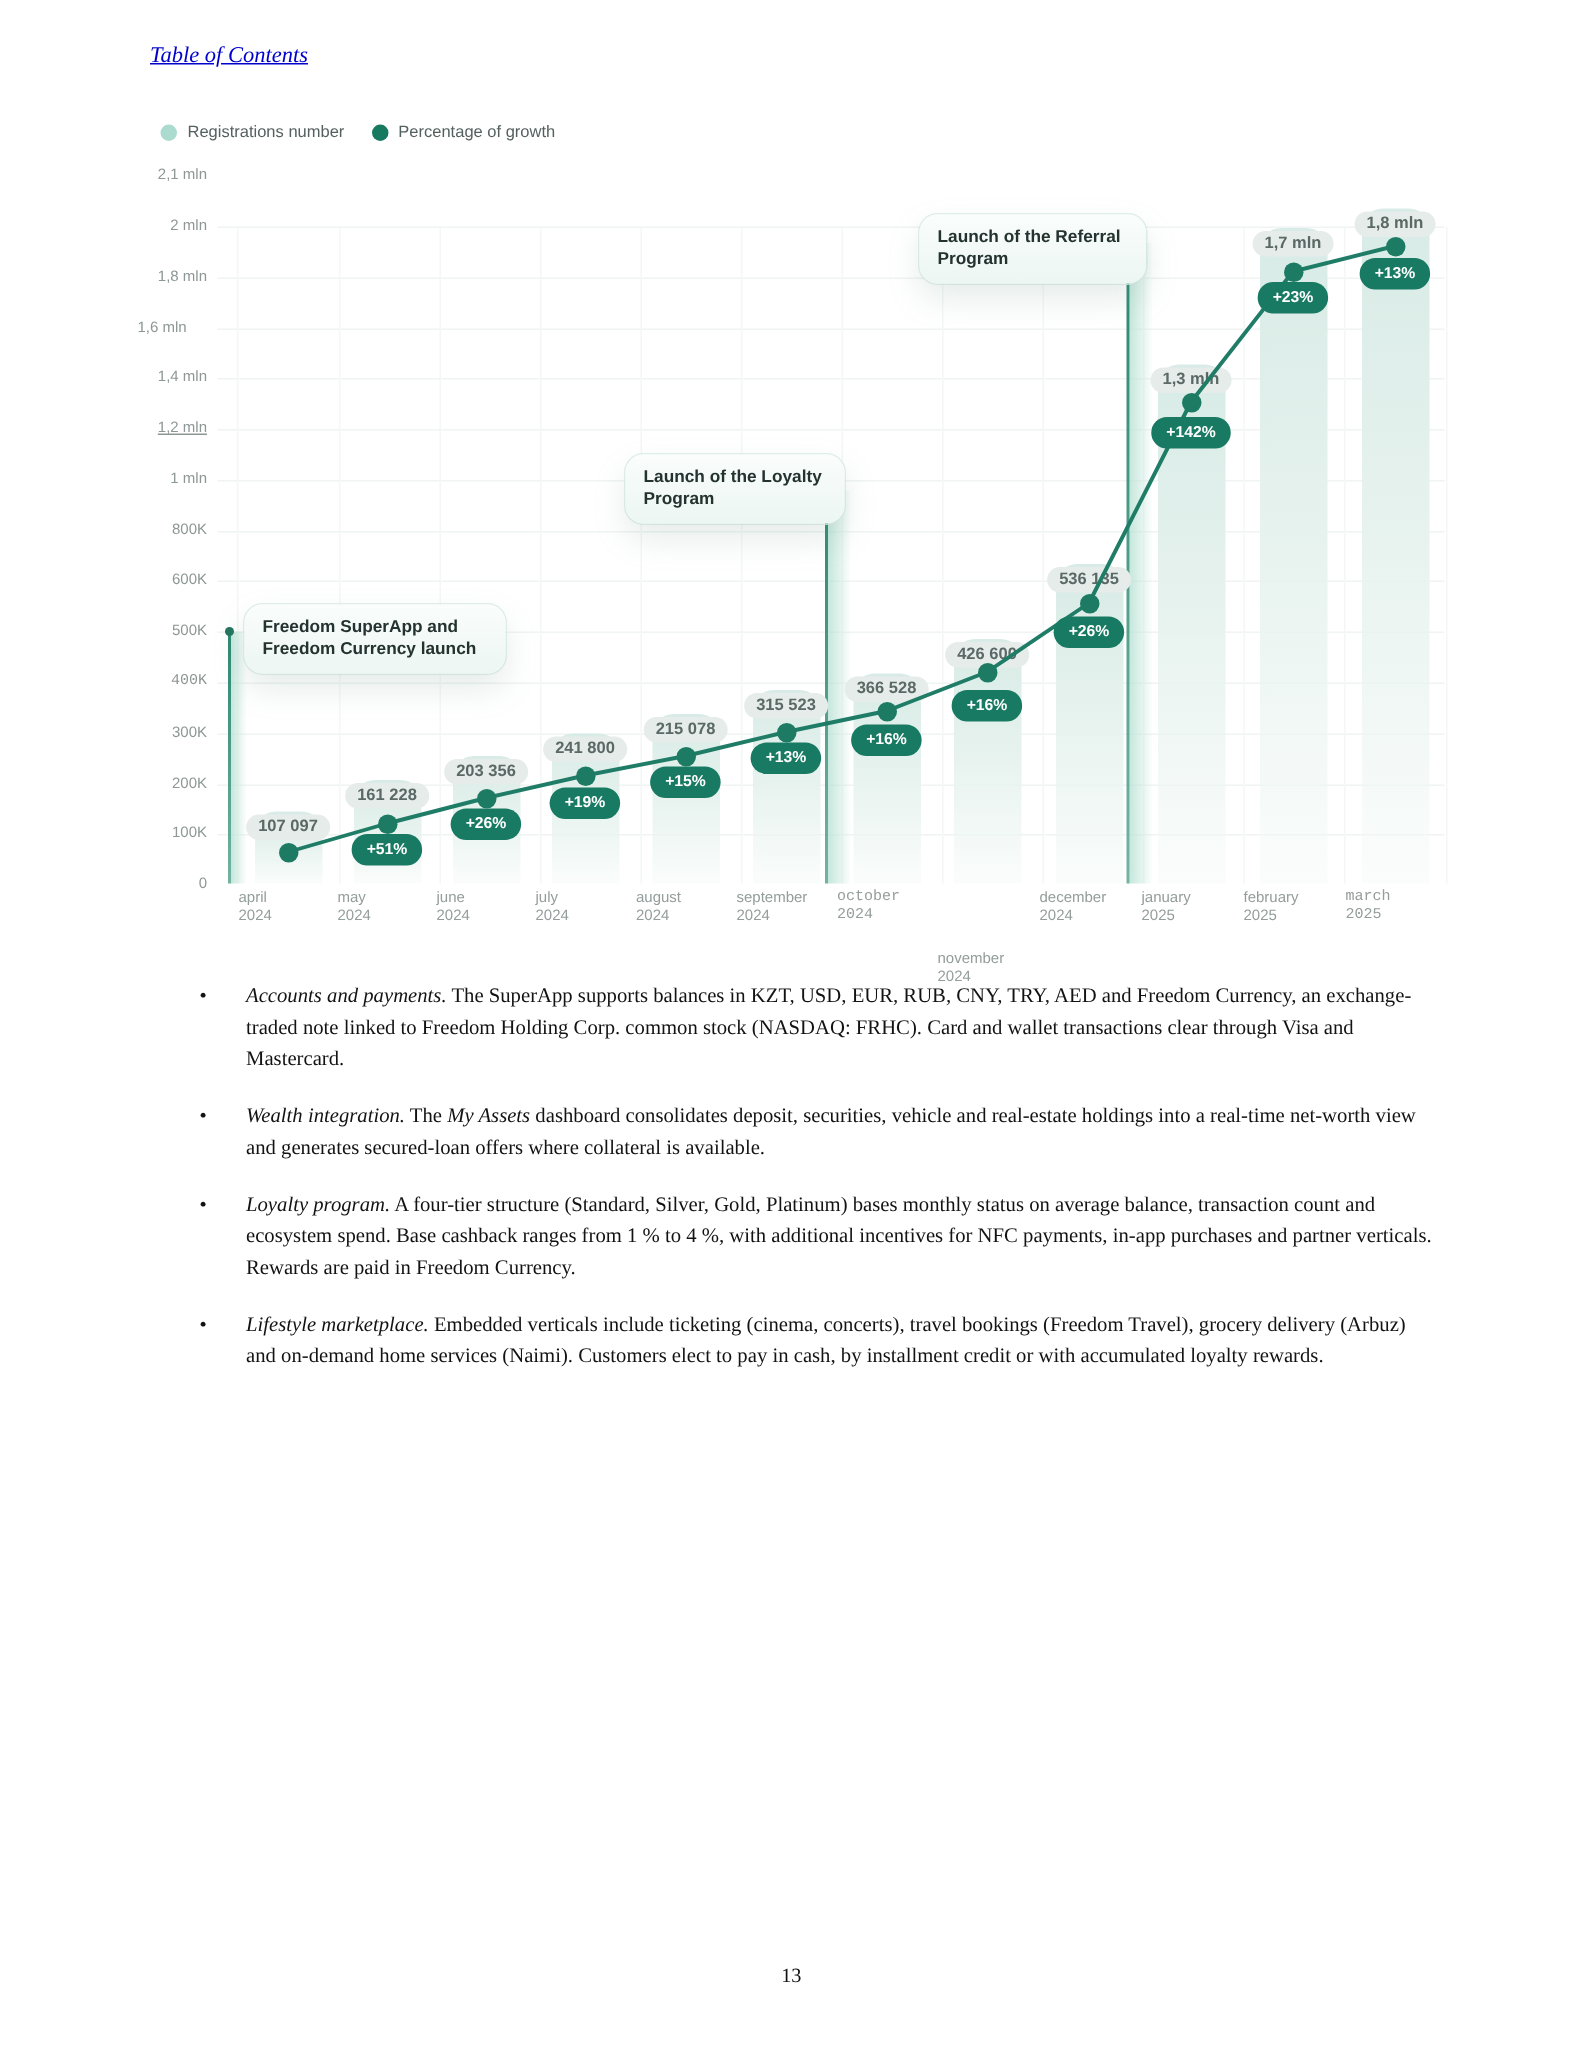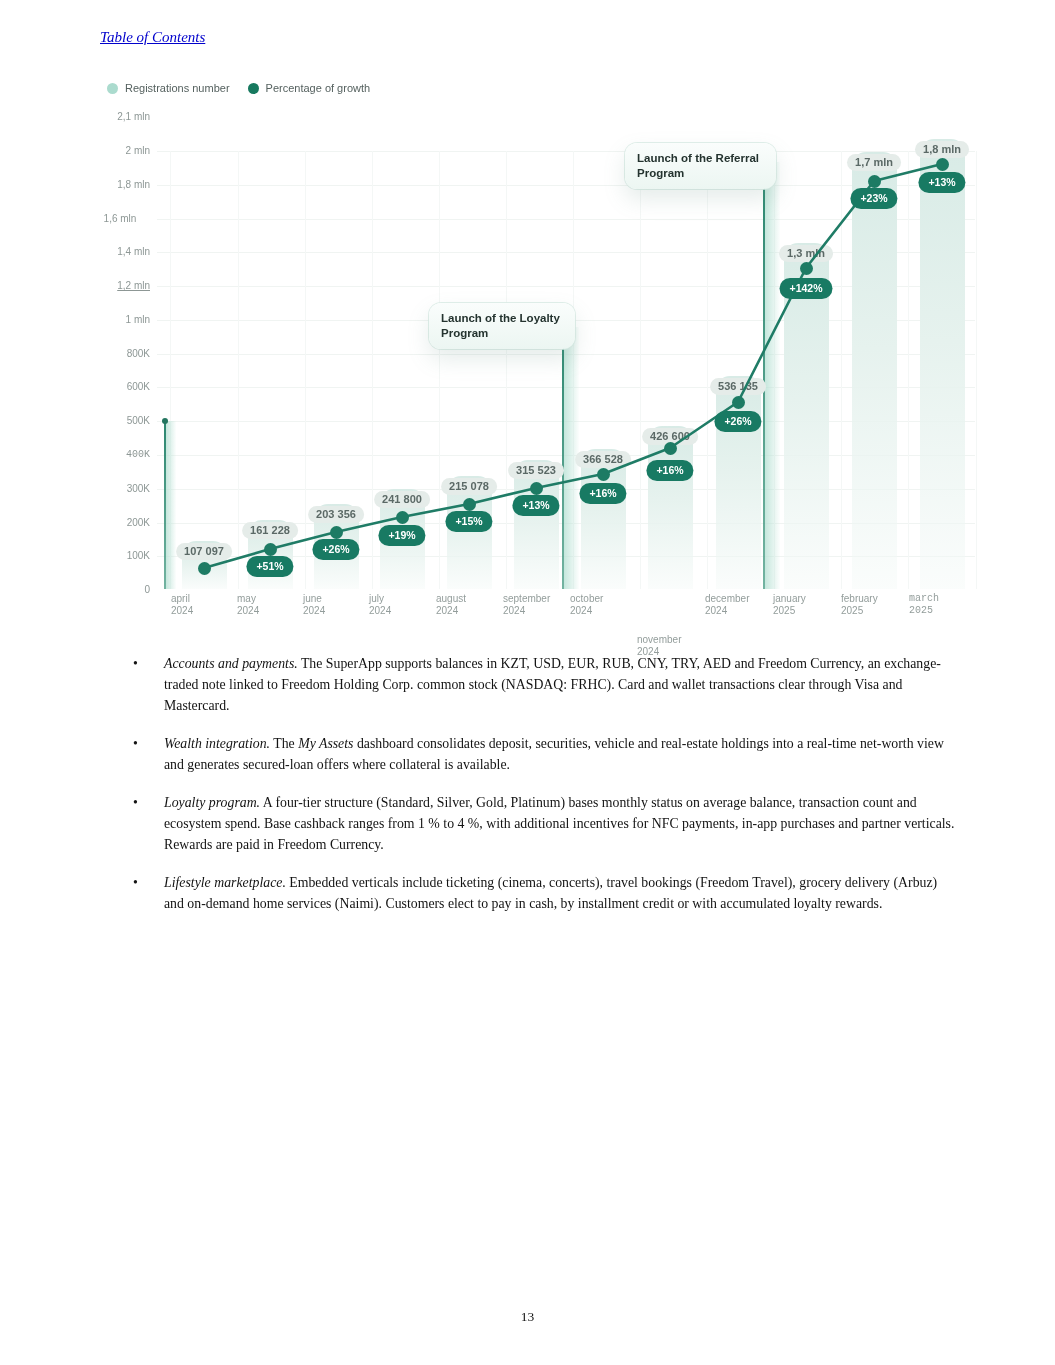--- a/index.html
+++ b/index.html
@@ -8,21 +8,21 @@
   
   .toc{position:absolute;left:100px;top:28px;font:italic 15px/18px "Liberation Serif",serif;
        color:#0101cc;text-decoration:underline;}
   
   .chart{position:absolute;left:0;top:0;width:1055px;height:645px;}
   .legend{position:absolute;left:107px;top:81px;display:flex;align-items:center;
           font:11px/14px "Liberation Sans",sans-serif;color:#55615f;}
   .ldot{width:11px;height:11px;border-radius:50%;display:inline-block;margin-right:7px;flex:none;}
   .ldot.light{background:#abdbce;}
   .ldot.dark{background:#17795f;margin-left:18px;}
-  #plot{position:absolute;left:12px;top:0;width:961px;height:645px;padding-left:36px;}
+  #plot{position:absolute;left:0;top:0;width:961px;height:645px;padding-left:36px;}
   .hgrid{position:absolute;background:#f0f4f2;height:1px;}
   .vgrid{position:absolute;background:#f4f7f6;width:1px;}
   .ytick{position:absolute;text-align:right;font:10px/12px "Liberation Sans",sans-serif;color:#8d9795;}
   .bar{position:absolute;border-radius:14px 14px 0 0;
        background:linear-gradient(180deg,#d8ebe6 0%,#e6f2ee 45%,rgba(245,250,248,0.45) 100%);}
   .vband{position:absolute;background:linear-gradient(90deg,rgba(183,225,212,0.8),rgba(220,240,233,0.08));}
   .vline{position:absolute;width:2px;background:linear-gradient(180deg,#2c8770,rgba(79,160,137,0.8));}
   .vldot{position:absolute;width:6px;height:6px;border-radius:50%;background:#23755f;}
   .vpill{position:absolute;transform:translateX(-50%);background:#e5ece9;color:#5b6966;
          font:600 11px/13px "Liberation Sans",sans-serif;padding:2px 8px;border-radius:9px;white-space:nowrap;}
@@ -152,20 +152,24 @@
         <div class="gpill" style="left: 324px; top: 539px;">+26%</div>
         <div class="gpill" style="left: 390px; top: 525px;">+19%</div>
         <div class="gpill" style="left: 457px; top: 511px;">+15%</div>
         <div class="gpill" style="left: 524px; top: 495px;">+13%</div>
         <div class="gpill" style="left: 591px; top: 483px;">+16%</div>
         <div class="gpill" style="left: 658px; top: 460px;">+16%</div>
         <div class="gpill" style="left: 726px; top: 411px;">+26%</div>
         <div class="gpill" style="left: 794px; top: 278px;">+142%</div>
         <div class="gpill" style="left: 862px; top: 188px;">+23%</div>
         <div class="gpill" style="left: 930px; top: 172px;">+13%</div>
+        <div class="abox" style="left: 163px; top: 403px; width: 150px;">
+          <div>Freedom SuperApp and</div>
+          <div>Freedom Currency launch</div>
+        </div>
         <div class="abox" style="left: 417px; top: 303px; width: 122px;">
           <div>Launch of the Loyalty</div>
           <div>Program</div>
         </div>
         <div class="abox" style="left: 613px; top: 143px; width: 127px;">
           <div>Launch of the Referral</div>
           <div>Program</div>
         </div>
         <div class="xlab" style="left: 159px; top: 593px; width: 66px;">
           <div>april</div>
@@ -184,21 +188,21 @@
           <div>2024</div>
         </div>
         <div class="xlab" style="left: 424px; top: 593px; width: 66px;">
           <div>august</div>
           <div>2024</div>
         </div>
         <div class="xlab" style="left: 491px; top: 593px; width: 66px;">
           <div>september</div>
           <div>2024</div>
         </div>
-        <div class="xlab" style="left: 558px; top: 593px; width: 66px;">
+        <div class="xlab" style="left: 558px; top: 593px; width: 66px; font-family: Liberation Mono, monospace;">
           <div>october</div>
           <div>2024</div>
         </div>
         <div class="xlab" style="left: 625px; top: 593px; width: 66px; margin-top: 41px;">
           <div>november</div>
           <div>2024</div>
         </div>
         <div class="xlab" style="left: 693px; top: 593px; width: 66px;">
           <div>december</div>
           <div>2024</div>

